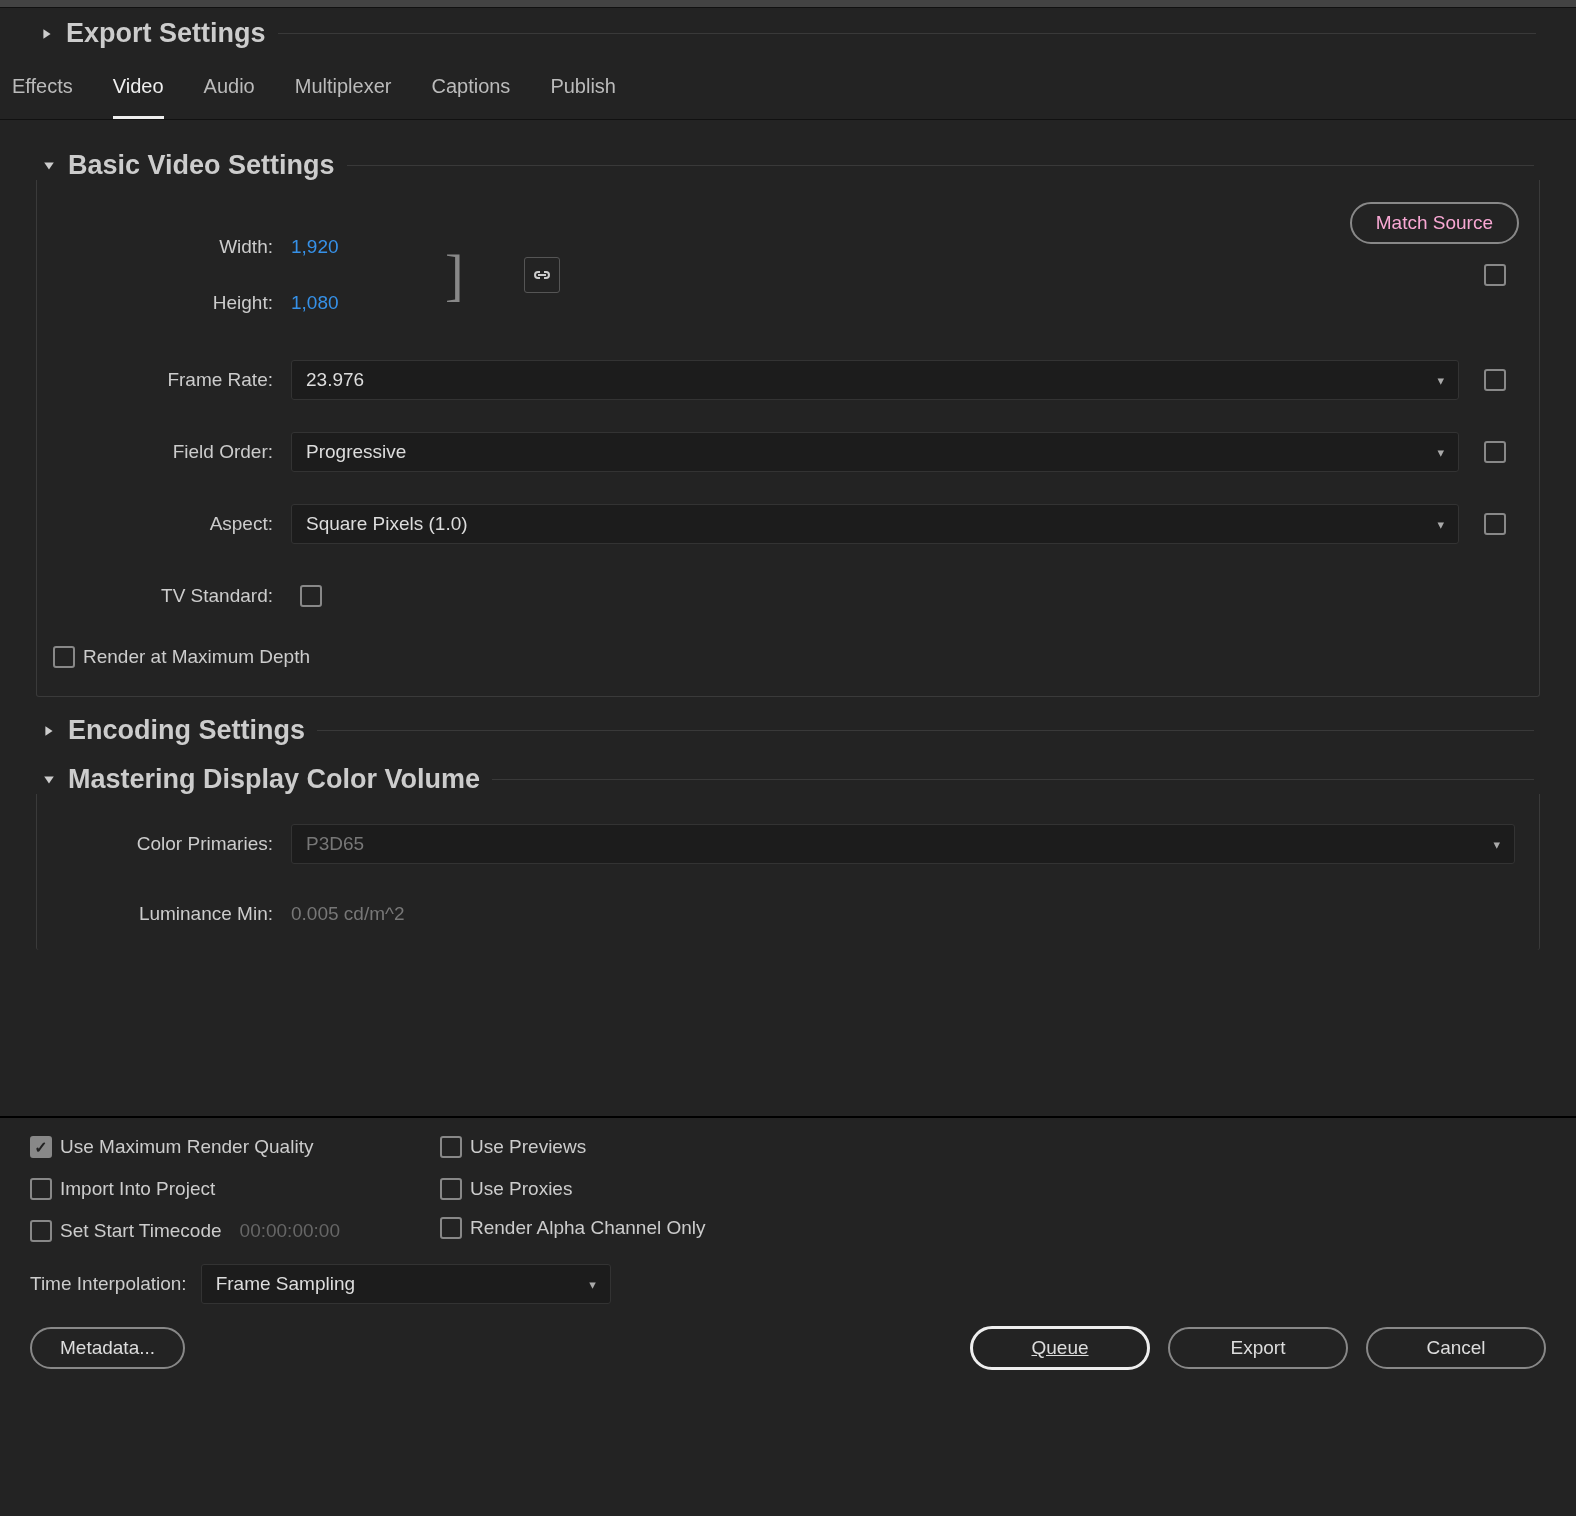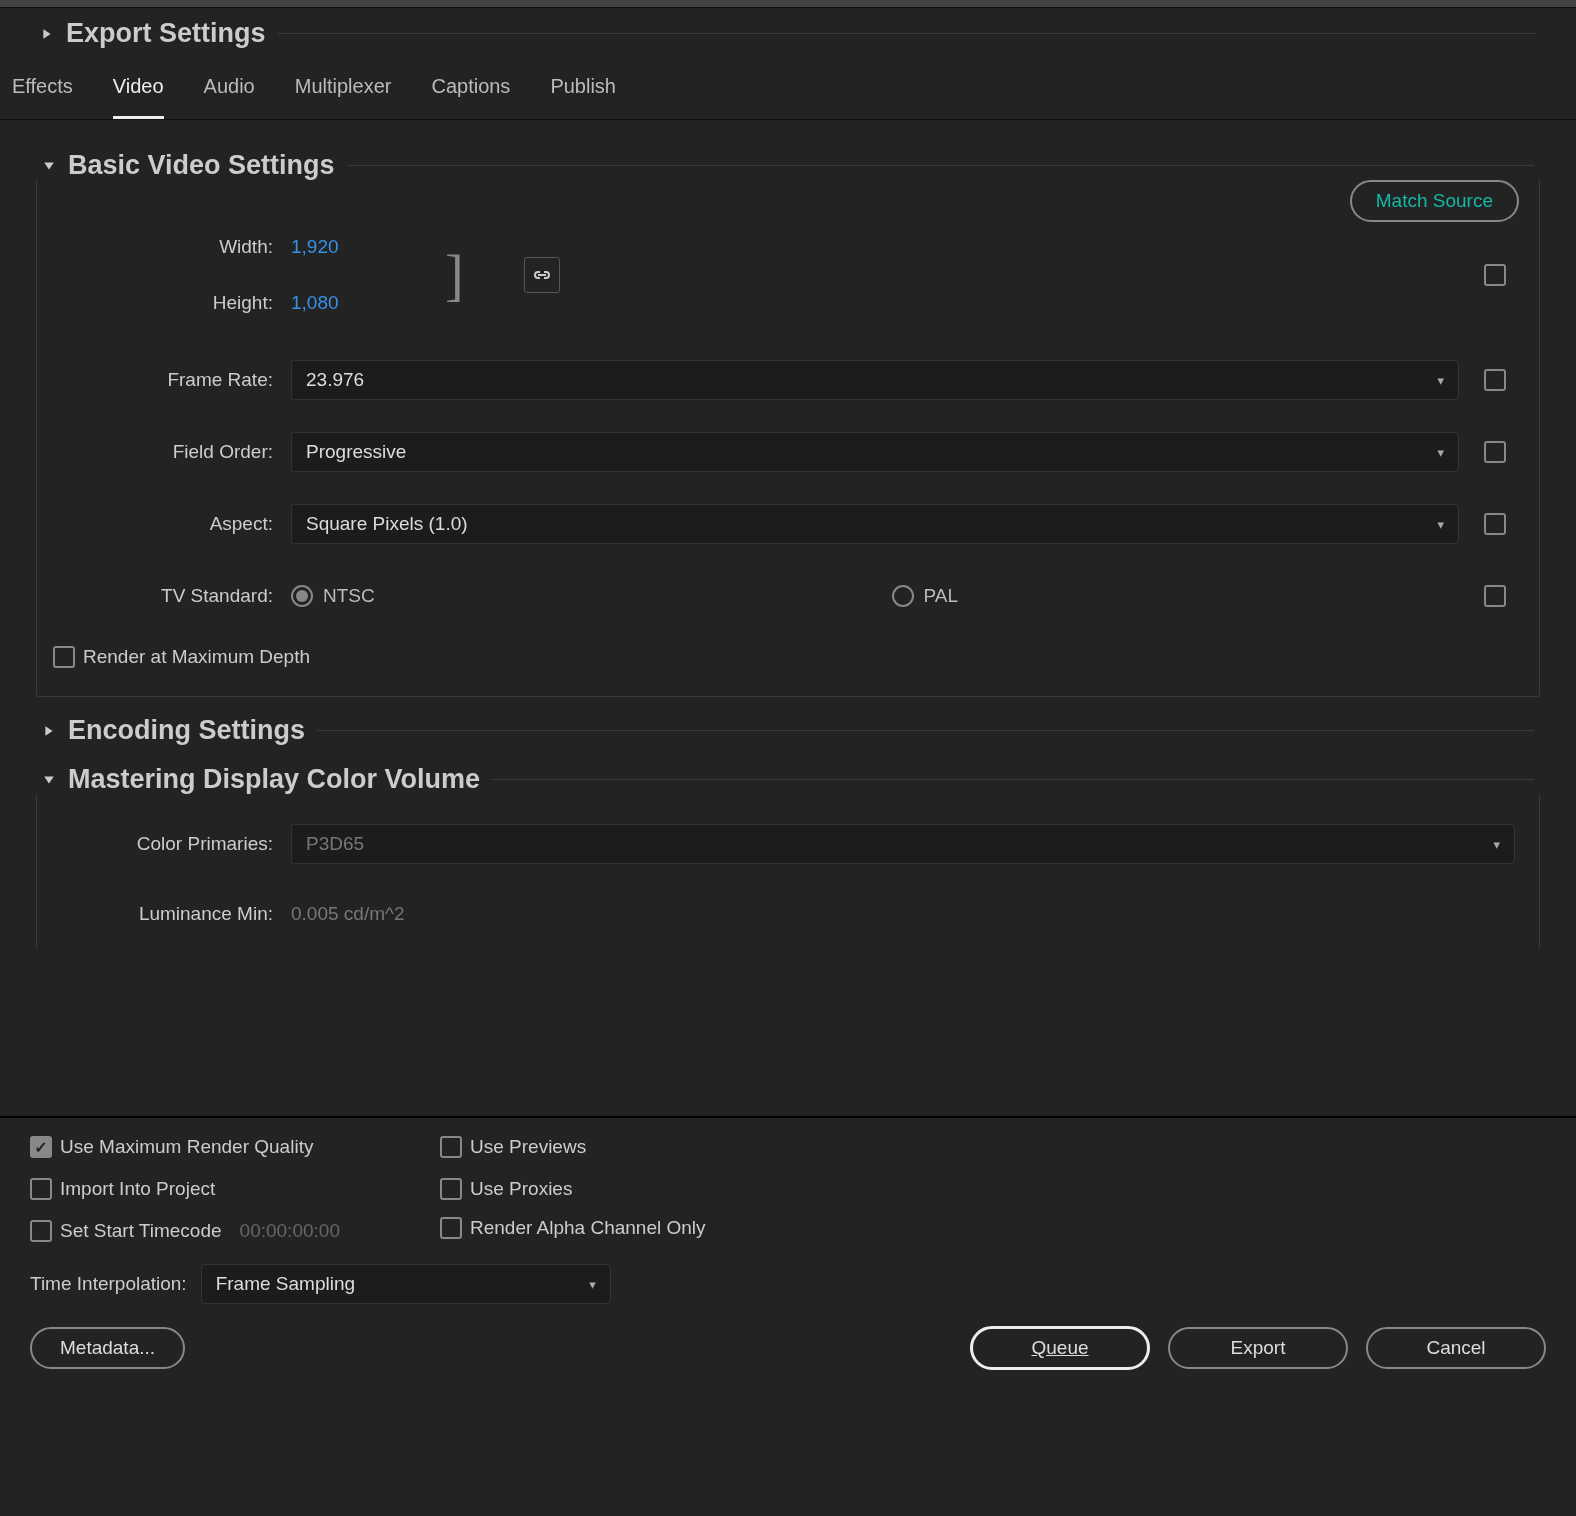--- a/index.html
+++ b/index.html
@@ -12,21 +12,21 @@
 .twisty { width: 14px; height: 14px; display: inline-flex; align-items: center; justify-content: center; color: #ccc; }
 .rule { flex: 1; height: 1px; background: #393939; }
 
 .tabs-row { display: flex; gap: 40px; padding: 16px 12px 0 12px; border-bottom: 1px solid #111; background: #232323; }
 .tab { color: #bbb; padding-bottom: 18px; cursor: pointer; font-size: 20px; }
 .tab.active { color: #eee; border-bottom: 3px solid #eee; }
 
 .panel-body { padding: 0 36px; }
 .group-box { border: 1px solid #3a3a3a; border-top: none; border-radius: 0 0 3px 3px; padding: 16px 24px 28px 24px; position: relative; margin-top: -1px; }
 
-.match-btn { position: absolute; right: 20px; top: 0; background: transparent; border: 2.5px solid #888; border-radius: 24px; color: #14b8a6; font-size: 19px; padding: 8px 24px; cursor: pointer; }
+.match-btn { position: absolute; right: 20px; top: 22px; background: transparent; border: 2.5px solid #888; border-radius: 24px; color: #f9a8d4; font-size: 19px; padding: 8px 24px; cursor: pointer; }
 
 .row { display: flex; align-items: center; min-height: 52px; }
 .label-col { width: 230px; text-align: right; padding-right: 18px; color: #ccc; font-size: 19px; }
 .value-col { flex: 1; display: flex; align-items: center; }
 .end-col { width: 40px; display: flex; justify-content: center; }
 
 .blue-val { color: #3691e8; font-size: 19px; cursor: text; }
 .link-btn { width: 36px; height: 36px; border: 1px solid #555; border-radius: 3px; display: flex; align-items: center; justify-content: center; background: #232323; margin-left: 50px; }
 .bracket { font-size: 56px; color: #888; line-height: 0.8; margin-left: 52px; margin-right: 10px; font-family: serif; stretch: condensed; }
 
@@ -165,28 +165,20 @@
         </div>
         <div class="end-col">
             <div class="chk"></div>
           </div>
       </div>
 
       <div style="height:20px"></div>
 
       <div class="row">
         <div class="label-col">TV Standard:</div>
-        <div class="value-col">
-          <span class="radio sel"></span>
-          <span class="radio-label">NTSC</span>
-          <div style="flex:1"></div>
-          <span class="radio"></span>
-          <span class="radio-label">PAL</span>
-          <div style="flex:1"></div>
-        </div>
         <div class="end-col">
             <div class="chk"></div>
           </div>
       </div>
 
       <div style="height:24px"></div>
 
       <div class="opt" style="margin-left:-8px;">
         <div class="chk"></div>
         <span>Render at Maximum Depth</span>

